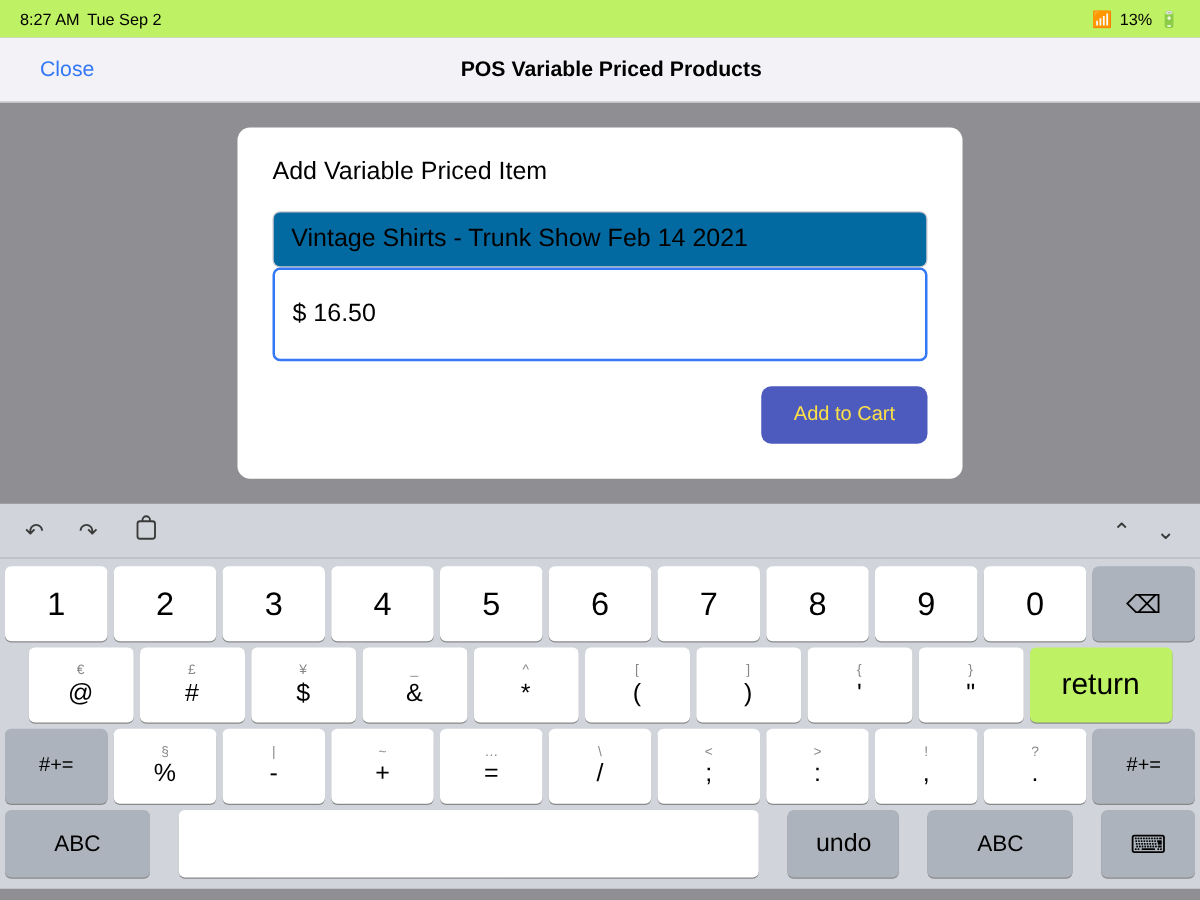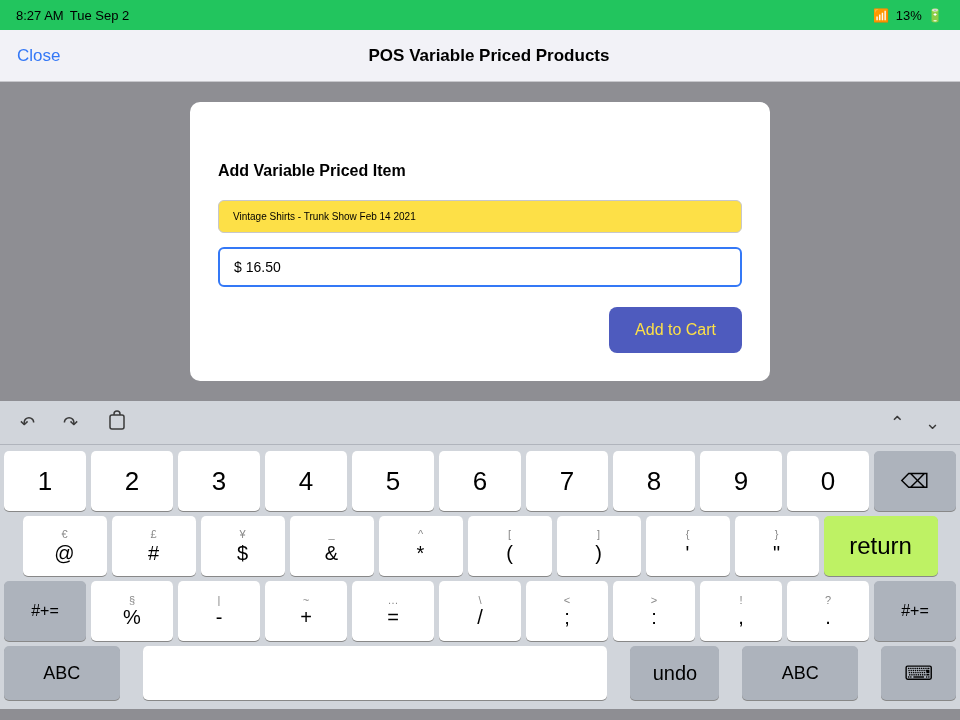--- a/index.html
+++ b/index.html
@@ -7,21 +7,21 @@
       width: 960px;
       height: 720px;
       overflow: hidden;
       font-family: -apple-system, 'Helvetica Neue', Arial, sans-serif;
       background: #8e8e93;
       position: relative;
     }
 
     
     .status-bar {
-      background: #22c55e;
+      background: #bef264;
       height: 30px;
       display: flex;
       align-items: center;
       justify-content: space-between;
       padding: 0 16px;
       font-size: 13px;
       font-weight: 500;
     }
     .status-left { display: flex; align-items: center; gap: 6px; }
     .status-right { display: flex; align-items: center; gap: 6px; }
@@ -31,21 +31,21 @@
       background: #f2f2f7;
       height: 52px;
       display: flex;
       align-items: center;
       justify-content: center;
       border-bottom: 1px solid #c7c7cc;
       position: relative;
     }
     .nav-close {
       position: absolute;
-      left: 17px;
+      left: 32px;
       color: #3478f6;
       font-size: 17px;
       cursor: pointer;
     }
     .nav-title {
       font-size: 17px;
       font-weight: 600;
       color: #000;
       padding-left: 18px;
     }
@@ -57,43 +57,41 @@
       display: flex;
       justify-content: center;
     }
     .modal-card {
       background: #fff;
       width: 580px;
       border-radius: 10px;
       padding: 24px 28px 28px 28px;
     }
     .modal-title {
-      font-size: 16px;
-      font-weight: 700;
+      font-size: 20px;
+      font-weight: 400;
       color: #000;
       margin-bottom: 20px;
-      margin-top: 36px;
     }
     .modal-input-name {
       width: 100%;
       border: 1px solid #c7c7cc;
       border-radius: 6px;
       padding: 10px 14px;
-      font-size: 10px;
+      font-size: 20px;
       color: #000;
-      background: #fde047;
-      margin-bottom: 14px;
+      background: #0369a1;
       outline: none;
     }
     .modal-input-price {
       width: 100%;
       border: 2px solid #3478f6;
       border-radius: 6px;
-      padding: 10px 14px;
-      font-size: 14px;
+      padding: 24px 14px;
+      font-size: 20px;
       color: #000;
       background: #fff;
       margin-bottom: 20px;
       outline: none;
     }
     .modal-actions {
       display: flex;
       justify-content: flex-end;
     }
     .btn-add-to-cart {

